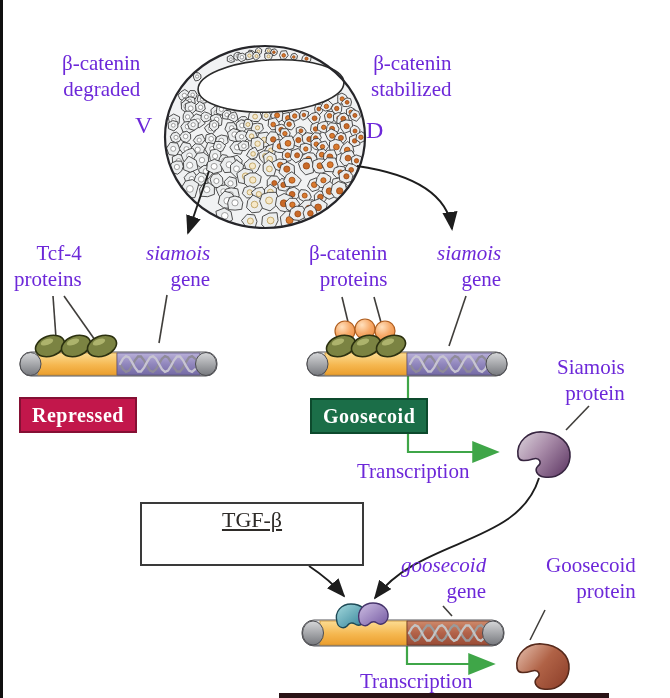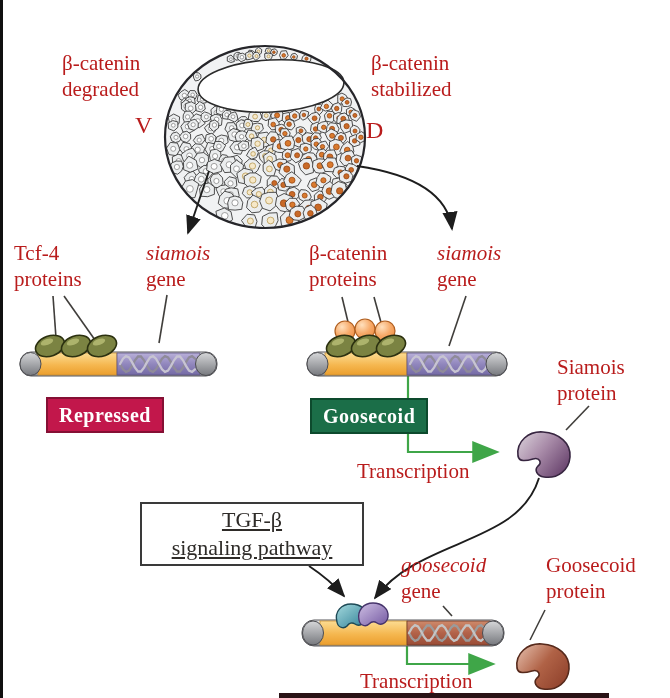--- a/index.html
+++ b/index.html
@@ -1,25 +1,25 @@
 <!DOCTYPE html>
 <html><head>
 <meta charset="utf-8">
 <style>
   html,body{margin:0;padding:0;background:#ffffff;}
   .stage{position:relative;width:670px;height:698px;background:#ffffff;overflow:hidden;
          font-family:"Liberation Serif","DejaVu Serif",serif;color:#2e2b28;}
   .stage svg{position:absolute;left:0;top:0;}
-  .lbl{position:absolute;font:21px/26px "Liberation Serif","DejaVu Serif",serif;color:#b91c1c;white-space:nowrap;}
+  .lbl{position:absolute;font:21px/26px "Liberation Serif","DejaVu Serif",serif;color:#6d28d9;white-space:nowrap;text-align:right;}
   .lbl span{display:block;}
   .lbl .it{font-style:italic;}
   .big{font-size:24px;line-height:26px;}
   .badge{position:absolute;color:#fff;font-weight:bold;font-size:20px;line-height:20px;
          padding:6px 11px;letter-spacing:.5px;}
-  .badge.red{left:46px;top:397px;background:#c2174b;border:2px solid #851034;}
+  .badge.red{left:19px;top:397px;background:#c2174b;border:2px solid #851034;}
   .badge.green{left:310px;top:398px;background:#1b6e48;border:2px solid #0d4a2d;}
   .tgfbox{position:absolute;left:140px;top:502px;width:220px;height:58px;background:#fff;
           border:2px solid #3a3a3a;text-align:center;font:22px/28px "Liberation Serif","DejaVu Serif",serif;padding-top:2px;text-decoration:underline;}
   .tgfbox span{display:block;}
 </style>
 </head>
 <body>
 
 <div class="stage">
 
@@ -555,21 +555,20 @@
 
 <div class="lbl" style="left:357px;top:458px;">Transcription</div>
 
 <div class="lbl" style="left:557px;top:354px;">
   <span>Siamois</span>
   <span>protein</span>
 </div>
 
 <div class="tgfbox">
   <span>TGF-β</span>
-  <span>signaling pathway</span>
 </div>
 
 <div class="lbl" style="left:401px;top:552px;">
   <span class="it">goosecoid</span>
   <span>gene</span>
 </div>
 <div class="lbl" style="left:546px;top:552px;">
   <span>Goosecoid</span>
   <span>protein</span>
 </div>

